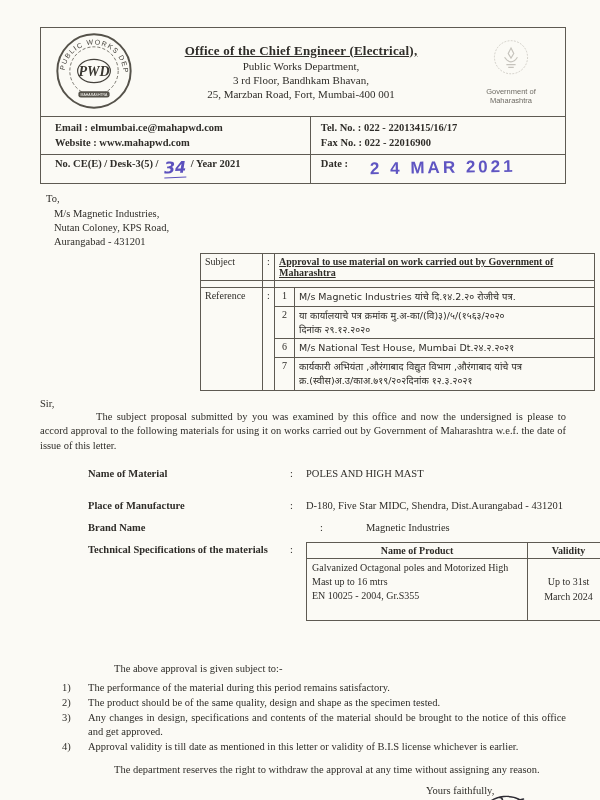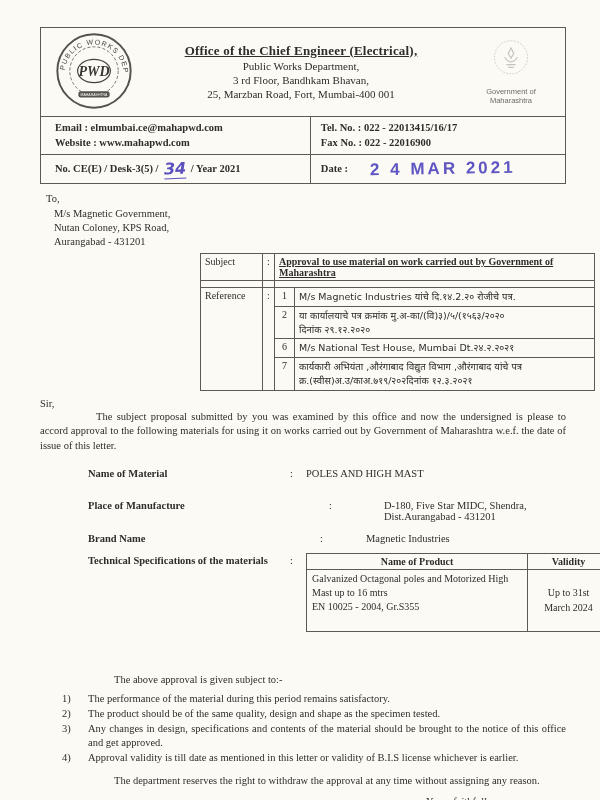--- a/index.html
+++ b/index.html
@@ -16,21 +16,21 @@
   .hdr-title { flex:1; text-align:center; padding-top:2px; }
   .office-title { font-size:13px; font-weight:bold; text-decoration:underline; letter-spacing:.2px; }
   .hdr-sub { font-size:11px; font-weight:normal; line-height:1.3; }
   .emblem-wrap { width:92px; flex:0 0 92px; text-align:center; color:#8d8a83; }
   .emblem-cap { font-size:7.5px; line-height:1.25; color:#6e6b64; font-family:"Liberation Sans",sans-serif; }
   .hdr-contact, .hdr-refrow { display:flex; font-size:10.5px; font-weight:bold; }
   .hdr-contact { border-bottom:1.5px solid #5e5a52; }
   .contact-left, .ref-left { flex:0 0 51.5%; padding:3px 6px 4px 14px; border-right:1.5px solid #5e5a52; }
   .contact-right, .ref-right { flex:1; padding:3px 6px 4px 10px; }
   .contact-line { line-height:1.45; }
-  .ref-left, .ref-right { display:flex; align-items:center; min-height:28px; }
+  .ref-left, .ref-right { display:flex; align-items:flex-start; min-height:28px; }
   .hand-no {
     font-family:"DejaVu Sans",sans-serif; color:#5b50bd; font-size:16px; font-weight:bold;
     font-style:italic; border-bottom:1.5px solid #5b50bd; margin:0 5px; transform:rotate(-2deg);
   }
   .date-label { margin-right:22px; }
   .date-stamp {
     font-family:"Liberation Sans",sans-serif; color:#5f55c2; font-size:17px; font-weight:bold;
     letter-spacing:3px; transform:rotate(-1deg); white-space:nowrap;
   }
   
@@ -44,21 +44,21 @@
   td.sr-no { width:20px; text-align:center; }
   td.spacer { height:7px; padding:0; }
   .subj-text { font-weight:bold; text-decoration:underline; }
   .mr { font-family:"DejaVu Sans",sans-serif; font-size:9.5px; white-space:pre-line; line-height:1.45; }
   
   .salutation { margin:7px 0 0 40px; font-size:10.5px; }
   .body-par { margin:1px 34px 0 40px; font-size:10.5px; line-height:1.4; text-align:justify; text-indent:56px;font-family:Liberation Serif, serif; }
   .fields { margin-top:14px; font-size:10.5px; }
   .field-row { display:flex; margin:0 34px 0 88px; }
   .field-row.f0 { margin-top:4px; }
-  .field-row.f1 { margin-top:21px;gap:39px; }
+  .field-row.f1 { margin-top:21px; }
   .field-row.f2 { margin-top:11px;gap:30px; }
   .field-row.f3 { margin-top:11px; }
   .field-label { width:202px; font-weight:bold; flex:0 0 202px; }
   .field-colon { width:16px; flex:0 0 16px; }
   .field-value { flex:1; }
   table.prod { border-collapse:collapse; width:304px; font-size:10px; margin-top:-2px; }
   table.prod th, table.prod td { border:1px solid #5e5a52; padding:2px 5px; }
   table.prod th { font-weight:bold; text-align:center; }
   td.prod-name { white-space:pre-line; line-height:1.4; height:62px; vertical-align:top; }
   td.prod-val { width:82px; text-align:center; vertical-align:middle; white-space:pre-line; line-height:1.5; }
@@ -130,21 +130,21 @@
       <div class="ref-right">
         <span class="date-label">Date :</span>
         <span class="date-stamp">2 4 MAR 2021</span>
       </div>
     </div>
   </div>
 
   <div class="addr">
     <div>To,</div>
     <div class="addr-lines">
-      <div>M/s Magnetic Government,</div>
+      <div>M/s Magnetic Industries,</div>
       <div>Nutan  Coloney, KPS Road,</div>
       <div>Aurangabad - 431201</div>
     </div>
   </div>
 
   <table class="subref">
     <tbody>
         <tr>
       <td class="sr-label">Subject</td>
       <td class="sr-colon">:</td>

